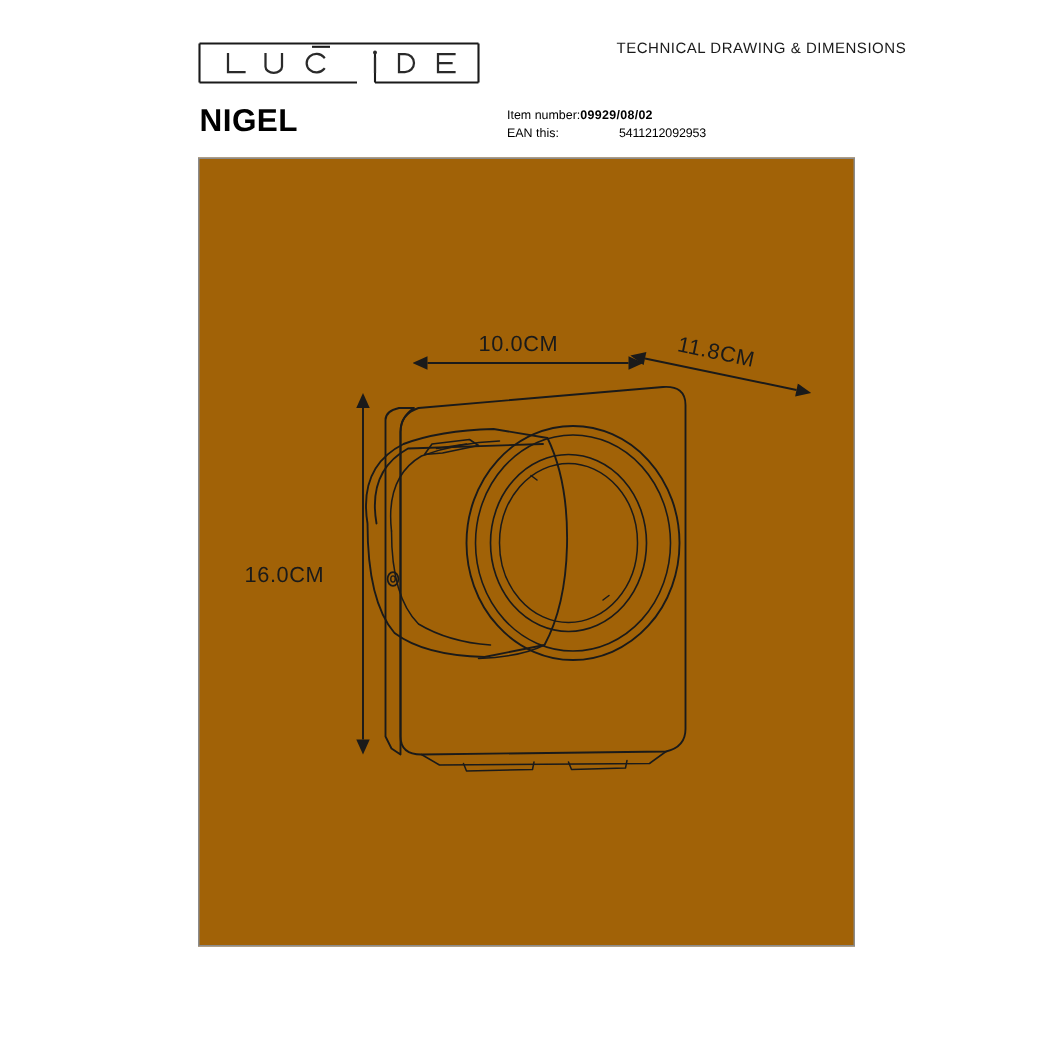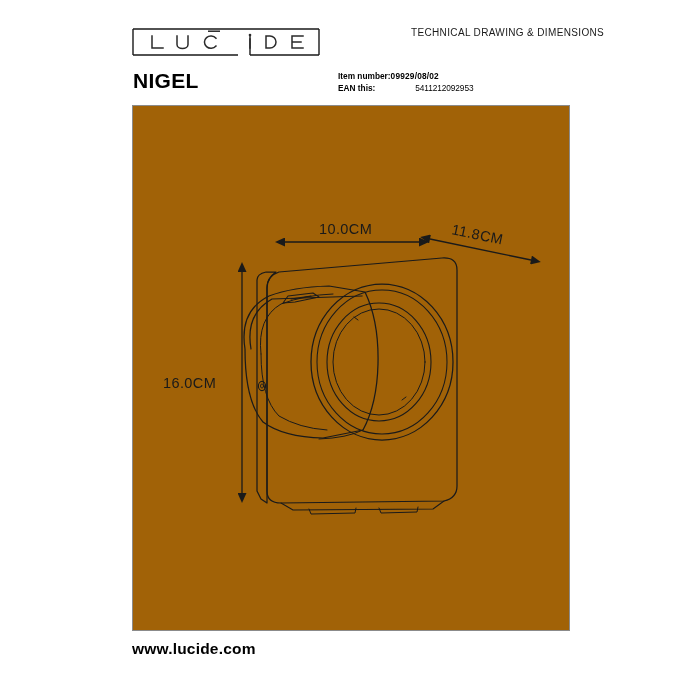--- a/index.html
+++ b/index.html
@@ -54,21 +54,21 @@
   }
 
   #codes {
     position: absolute;
     left: 338px;
     top: 70px;
     font-size: 8.3px;
     line-height: 12px;
     white-space: nowrap;
   }
-  #codes .k { font-weight: bold; }
+  #codes .k { font-weight: normal; }
   #codes .v { font-weight: bold; letter-spacing: 0.2px; }
   #codes .v-thin { font-weight: normal; letter-spacing: -0.1px; padding-left: 40px; }
 
   
   #frame {
     position: absolute;
     left: 132px;
     top: 105px;
     width: 438px;
     height: 526px;
@@ -231,14 +231,13 @@
 
       <path d="M221,211 l4,3" stroke-width="1"></path>
       <path d="M269,294 l4,-3" stroke-width="1"></path>
 
       <path d="M230,324 Q214,332 186,333" stroke-width="1"></path>
     </g>
   </svg>
 </div>
 
 <div id="footer">
-  <div id="footer-line2">www.lucide.com</div>
 </div>
 
 </body></html>

